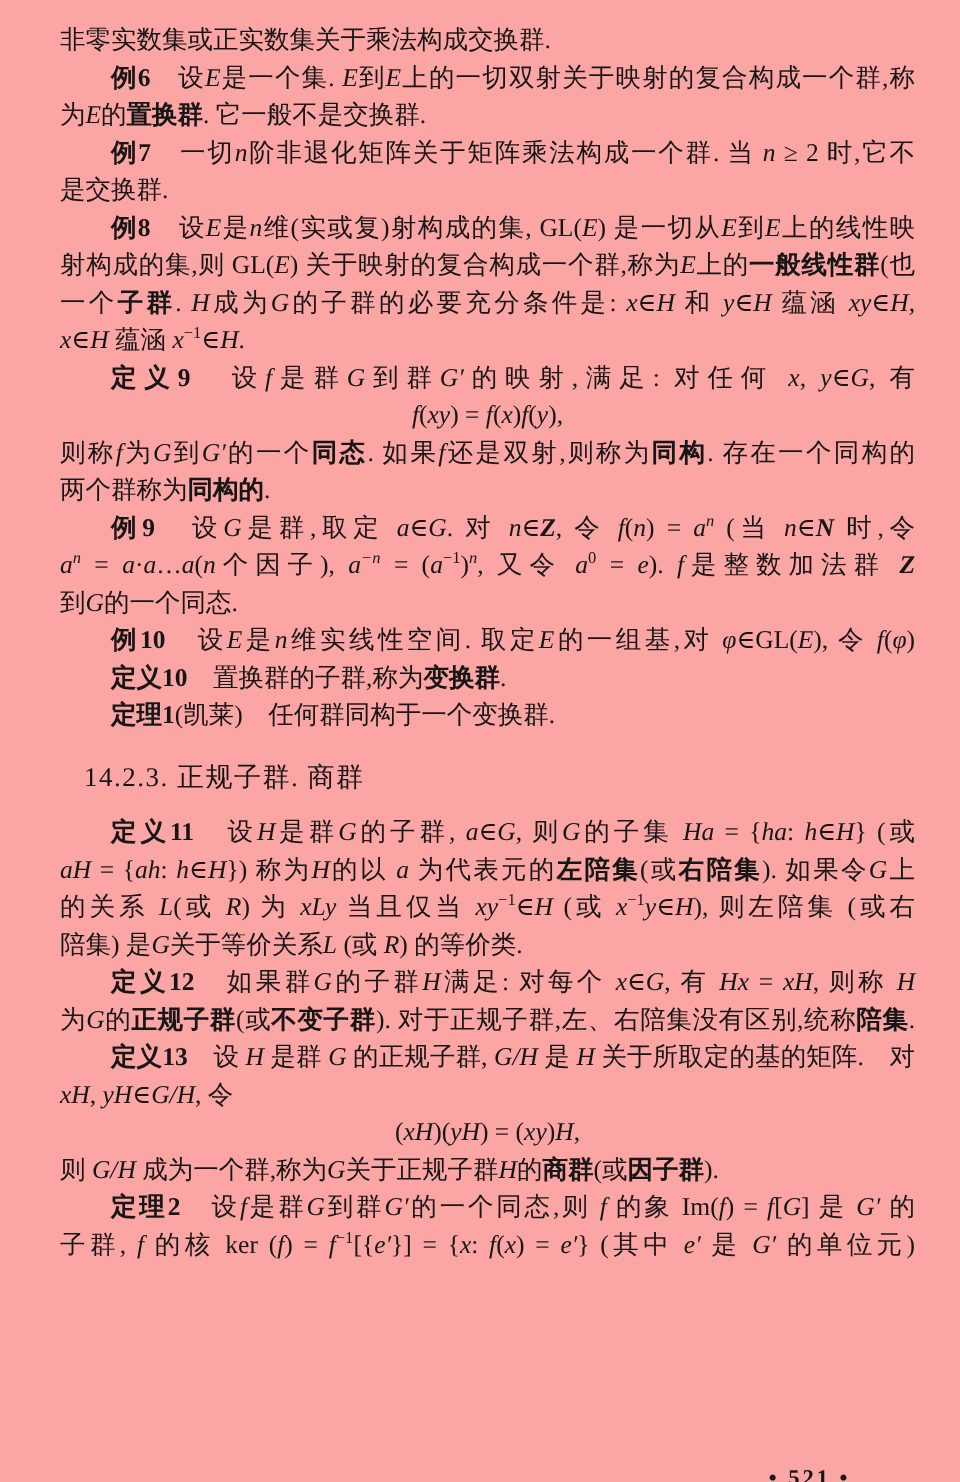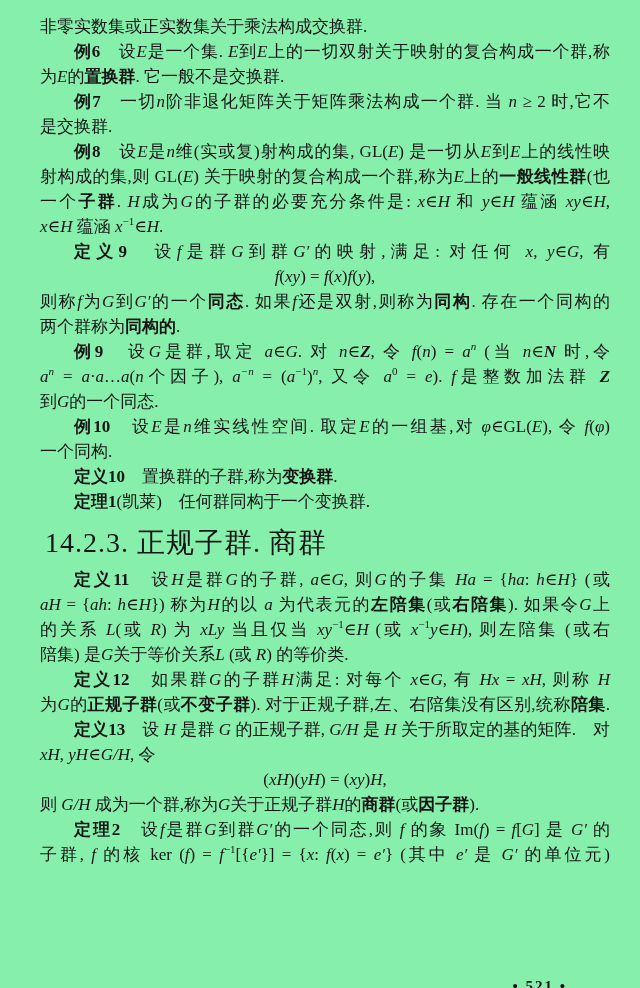--- a/index.html
+++ b/index.html
@@ -1,27 +1,27 @@
 <!DOCTYPE html>
 <html><head>
 <meta charset="utf-8">
 <style>
   html,body{margin:0;padding:0;background:#e8e8e8;}
   .page{
-    width:640px;height:988px;background:#86efac;position:relative;
+    width:640px;height:988px;background:#fca5a5;position:relative;
     box-sizing:border-box;padding:14px 30px 0 40px;overflow:hidden;
     font-family:"Liberation Serif","DejaVu Serif",serif;
     font-size:17px;line-height:25px;color:#161616;
   }
   .line{min-height:25px;}
   .a-j{text-align:justify;text-align-last:justify;}
   .a-l{text-align:left;text-align-last:left;}
   .a-c{text-align:center;text-align-last:center;}
   .ind{text-indent:2em;}
-  .heading{font-size:28px;line-height:30px;margin:14px 5px 9px;letter-spacing:1px;text-align:left;text-align-last:left;font-family:Liberation Serif, serif;}
+  .heading{font-size:18px;line-height:30px;margin:14px 16px 9px;letter-spacing:1px;text-align:left;text-align-last:left;font-family:Liberation Serif, serif;}
   .s-b{font-weight:bold;}
   .s-i{font-style:italic;}
   .s-bi{font-weight:bold;font-style:italic;}
   .s-sup,.s-supi{font-size:11px;vertical-align:super;line-height:0;}
   .s-supi{font-style:italic;}
   .page-number{
     position:absolute;top:974px;left:0;right:73px;
     text-align:right;font-weight:bold;font-size:15px;letter-spacing:2px;
   }
 </style>
@@ -40,21 +40,20 @@
       <div class="line a-j"><span>一个</span><span class="s-b">子群</span><span>. </span><span class="s-i">H</span><span>成为</span><span class="s-i">G</span><span>的子群的必要充分条件是: </span><span class="s-i">x</span><span>∈</span><span class="s-i">H</span><span> 和 </span><span class="s-i">y</span><span>∈</span><span class="s-i">H</span><span> 蕴涵 </span><span class="s-i">xy</span><span>∈</span><span class="s-i">H</span><span>,</span></div>
       <div class="line a-l"><span class="s-i">x</span><span>∈</span><span class="s-i">H</span><span> 蕴涵 </span><span class="s-i">x</span><span class="s-sup">−1</span><span>∈</span><span class="s-i">H</span><span>.</span></div>
       <div class="line a-j ind"><span class="s-b">定义9</span><span>　设</span><span class="s-i">f</span><span>是群</span><span class="s-i">G</span><span>到群</span><span class="s-i">G′</span><span>的映射,满足: 对任何 </span><span class="s-i">x</span><span>, </span><span class="s-i">y</span><span>∈</span><span class="s-i">G</span><span>, 有</span></div>
       <div class="line a-c"><span class="s-i">f</span><span>(</span><span class="s-i">xy</span><span>) = </span><span class="s-i">f</span><span>(</span><span class="s-i">x</span><span>)</span><span class="s-i">f</span><span>(</span><span class="s-i">y</span><span>),</span></div>
       <div class="line a-j"><span>则称</span><span class="s-i">f</span><span>为</span><span class="s-i">G</span><span>到</span><span class="s-i">G′</span><span>的一个</span><span class="s-b">同态</span><span>. 如果</span><span class="s-i">f</span><span>还是双射,则称为</span><span class="s-b">同构</span><span>. 存在一个同构的</span></div>
       <div class="line a-l"><span>两个群称为</span><span class="s-b">同构的</span><span>.</span></div>
       <div class="line a-j ind"><span class="s-b">例9</span><span>　设</span><span class="s-i">G</span><span>是群,取定 </span><span class="s-i">a</span><span>∈</span><span class="s-i">G</span><span>. 对 </span><span class="s-i">n</span><span>∈</span><span class="s-bi">Z</span><span>, 令 </span><span class="s-i">f</span><span>(</span><span class="s-i">n</span><span>) = </span><span class="s-i">a</span><span class="s-supi">n</span><span> (当 </span><span class="s-i">n</span><span>∈</span><span class="s-bi">N</span><span> 时,令</span></div>
       <div class="line a-j"><span class="s-i">a</span><span class="s-supi">n</span><span> = </span><span class="s-i">a</span><span>·</span><span class="s-i">a</span><span>…</span><span class="s-i">a</span><span>(</span><span class="s-i">n</span><span>个因子), </span><span class="s-i">a</span><span class="s-supi">−n</span><span> = (</span><span class="s-i">a</span><span class="s-sup">−1</span><span>)</span><span class="s-supi">n</span><span>, 又令 </span><span class="s-i">a</span><span class="s-sup">0</span><span> = </span><span class="s-i">e</span><span>). </span><span class="s-i">f</span><span>是整数加法群 </span><span class="s-bi">Z</span></div>
       <div class="line a-l"><span>到</span><span class="s-i">G</span><span>的一个同态.</span></div>
       <div class="line a-j ind"><span class="s-b">例10</span><span>　设</span><span class="s-i">E</span><span>是</span><span class="s-i">n</span><span>维实线性空间. 取定</span><span class="s-i">E</span><span>的一组基,对 </span><span class="s-i">φ</span><span>∈GL(</span><span class="s-i">E</span><span>), 令 </span><span class="s-i">f</span><span>(</span><span class="s-i">φ</span><span>)</span></div>
-      <div class="line a-l"><span>一个同构.</span></div>
       <div class="line a-l ind"><span class="s-b">定义10</span><span>　置换群的子群,称为</span><span class="s-b">变换群</span><span>.</span></div>
       <div class="line a-l ind"><span class="s-b">定理1</span><span>(凯莱)　任何群同构于一个变换群.</span></div>
       <div class="heading"><span>14.2.3. 正规子群. 商群</span></div>
       <div class="line a-j ind"><span class="s-b">定义11</span><span>　设</span><span class="s-i">H</span><span>是群</span><span class="s-i">G</span><span>的子群, </span><span class="s-i">a</span><span>∈</span><span class="s-i">G</span><span>, 则</span><span class="s-i">G</span><span>的子集 </span><span class="s-i">Ha</span><span> = {</span><span class="s-i">ha</span><span>: </span><span class="s-i">h</span><span>∈</span><span class="s-i">H</span><span>} (或</span></div>
       <div class="line a-j"><span class="s-i">aH</span><span> = {</span><span class="s-i">ah</span><span>: </span><span class="s-i">h</span><span>∈</span><span class="s-i">H</span><span>}) 称为</span><span class="s-i">H</span><span>的以 </span><span class="s-i">a</span><span> 为代表元的</span><span class="s-b">左陪集</span><span>(或</span><span class="s-b">右陪集</span><span>). 如果令</span><span class="s-i">G</span><span>上</span></div>
       <div class="line a-j"><span>的关系 </span><span class="s-i">L</span><span>(或 </span><span class="s-i">R</span><span>) 为 </span><span class="s-i">xLy</span><span> 当且仅当 </span><span class="s-i">xy</span><span class="s-sup">−1</span><span>∈</span><span class="s-i">H</span><span> (或 </span><span class="s-i">x</span><span class="s-sup">−1</span><span class="s-i">y</span><span>∈</span><span class="s-i">H</span><span>), 则左陪集 (或右</span></div>
       <div class="line a-l"><span>陪集) 是</span><span class="s-i">G</span><span>关于等价关系</span><span class="s-i">L</span><span> (或 </span><span class="s-i">R</span><span>) 的等价类.</span></div>
       <div class="line a-j ind"><span class="s-b">定义12</span><span>　如果群</span><span class="s-i">G</span><span>的子群</span><span class="s-i">H</span><span>满足: 对每个 </span><span class="s-i">x</span><span>∈</span><span class="s-i">G</span><span>, 有 </span><span class="s-i">Hx</span><span> = </span><span class="s-i">xH</span><span>, 则称 </span><span class="s-i">H</span></div>
       <div class="line a-j"><span>为</span><span class="s-i">G</span><span>的</span><span class="s-b">正规子群</span><span>(或</span><span class="s-b">不变子群</span><span>). 对于正规子群,左、右陪集没有区别,统称</span><span class="s-b">陪集</span><span>.</span></div>
       <div class="line a-j ind"><span class="s-b">定义13</span><span>　设 </span><span class="s-i">H</span><span> 是群 </span><span class="s-i">G</span><span> 的正规子群, </span><span class="s-i">G/H</span><span> 是 </span><span class="s-i">H</span><span> 关于所取定的基的矩阵.　对</span></div>

